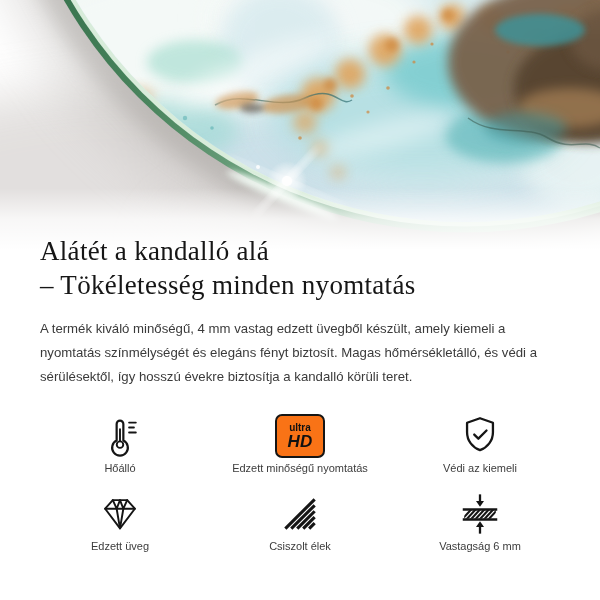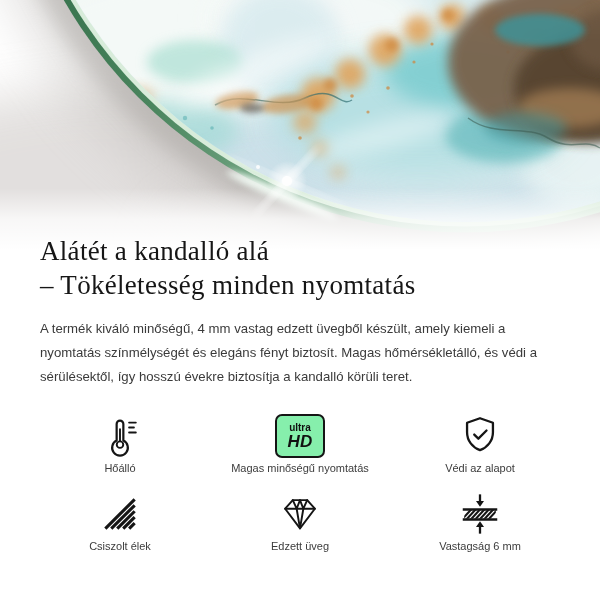--- a/index.html
+++ b/index.html
@@ -26,21 +26,21 @@
     margin:22px 30px 0;
     display:grid;grid-template-columns:repeat(3,1fr);
     row-gap:14px;
   }
   .feature{display:flex;flex-direction:column;align-items:center;}
   .ficon{height:50px;display:flex;align-items:center;justify-content:center;}
   .flabel{margin-top:1px;font-size:11px;line-height:13px;color:#3c3c3c;text-align:center;}
   .hd-badge{
     width:46px;height:40px;border:2.5px solid #151515;border-radius:7px;
     display:flex;flex-direction:column;align-items:center;justify-content:center;
-    color:#111;background:#86efac;
+    color:#111;background:#f97316;
   }
   .hd-top{font-size:10px;font-weight:700;line-height:11px;}
   .hd-bottom{font-size:17px;font-weight:800;line-height:17px;letter-spacing:.3px;font-style:italic;}
 </style>
 </head>
 <body>
 
 <div class="hero">
   <svg width="600" height="258" viewBox="0 0 600 258" aria-hidden="true">
     <defs>
@@ -207,61 +207,61 @@
       <div class="flabel">Hőálló</div>
     </div>
 
     <div class="feature">
       <div class="ficon">
         <div class="hd-badge">
           <span class="hd-top">ultra</span>
           <span class="hd-bottom">HD</span>
         </div>
       </div>
-      <div class="flabel">Magas minőségű nyomtatás</div>
+      <div class="flabel">Edzett minőségű nyomtatás</div>
     </div>
 
     <div class="feature">
       <div class="ficon">
         <svg width="46" height="46" viewBox="0 0 48 48" aria-hidden="true">
           <g fill="none" stroke="#151515" stroke-width="2.4" stroke-linecap="round" stroke-linejoin="round">
             <path d="M24,5.5 L37.5,10.2 V20 C37.5,29 31.8,35.8 24,38.8 C16.2,35.8 10.5,29 10.5,20 V10.2 Z"></path>
             <path d="M18,22.5 l4.3,4.3 l8.5,-8.5"></path>
           </g>
         </svg>
       </div>
-      <div class="flabel">Védi az alapot</div>
+      <div class="flabel">Védi az kiemeli</div>
+    </div>
+
+    <div class="feature">
+      <div class="ficon">
+        <svg width="48" height="46" viewBox="0 0 48 48" aria-hidden="true">
+          <g fill="none" stroke="#151515" stroke-width="2" stroke-linecap="round" stroke-linejoin="round">
+            <path d="M8.5,18.5 L16.5,9.5 H31.5 L39.5,18.5 L24,39 Z"></path>
+            <path d="M8.5,18.5 H39.5"></path>
+            <path d="M16.5,9.5 L20.5,18.5 M24,9.5 L20.5,18.5 M24,9.5 L27.5,18.5 M31.5,9.5 L27.5,18.5 M20.5,18.5 L24,39 M27.5,18.5 L24,39"></path>
+          </g>
+        </svg>
+      </div>
+      <div class="flabel">Edzett üveg</div>
     </div>
 
     <div class="feature">
       <div class="ficon">
         <svg width="44" height="44" viewBox="0 0 48 48" aria-hidden="true">
           <g stroke="#151515" stroke-width="3.4">
             <line x1="8" y1="40" x2="40" y2="8"></line>
             <line x1="14.5" y1="40" x2="40" y2="14.5"></line>
             <line x1="21" y1="40" x2="40" y2="21"></line>
             <line x1="27.5" y1="40" x2="40" y2="27.5"></line>
             <line x1="34" y1="40" x2="40" y2="34"></line>
           </g>
         </svg>
       </div>
       <div class="flabel">Csiszolt élek</div>
-    </div>
-
-    <div class="feature">
-      <div class="ficon">
-        <svg width="48" height="46" viewBox="0 0 48 48" aria-hidden="true">
-          <g fill="none" stroke="#151515" stroke-width="2" stroke-linecap="round" stroke-linejoin="round">
-            <path d="M8.5,18.5 L16.5,9.5 H31.5 L39.5,18.5 L24,39 Z"></path>
-            <path d="M8.5,18.5 H39.5"></path>
-            <path d="M16.5,9.5 L20.5,18.5 M24,9.5 L20.5,18.5 M24,9.5 L27.5,18.5 M31.5,9.5 L27.5,18.5 M20.5,18.5 L24,39 M27.5,18.5 L24,39"></path>
-          </g>
-        </svg>
-      </div>
-      <div class="flabel">Edzett üveg</div>
     </div>
 
     <div class="feature">
       <div class="ficon">
         <svg width="46" height="46" viewBox="0 0 48 48" aria-hidden="true">
           <defs>
             <clipPath id="barClip">
                 <rect x="7.5" y="19.5" width="33" height="9.5"></rect>
               </clipPath>
           </defs>

